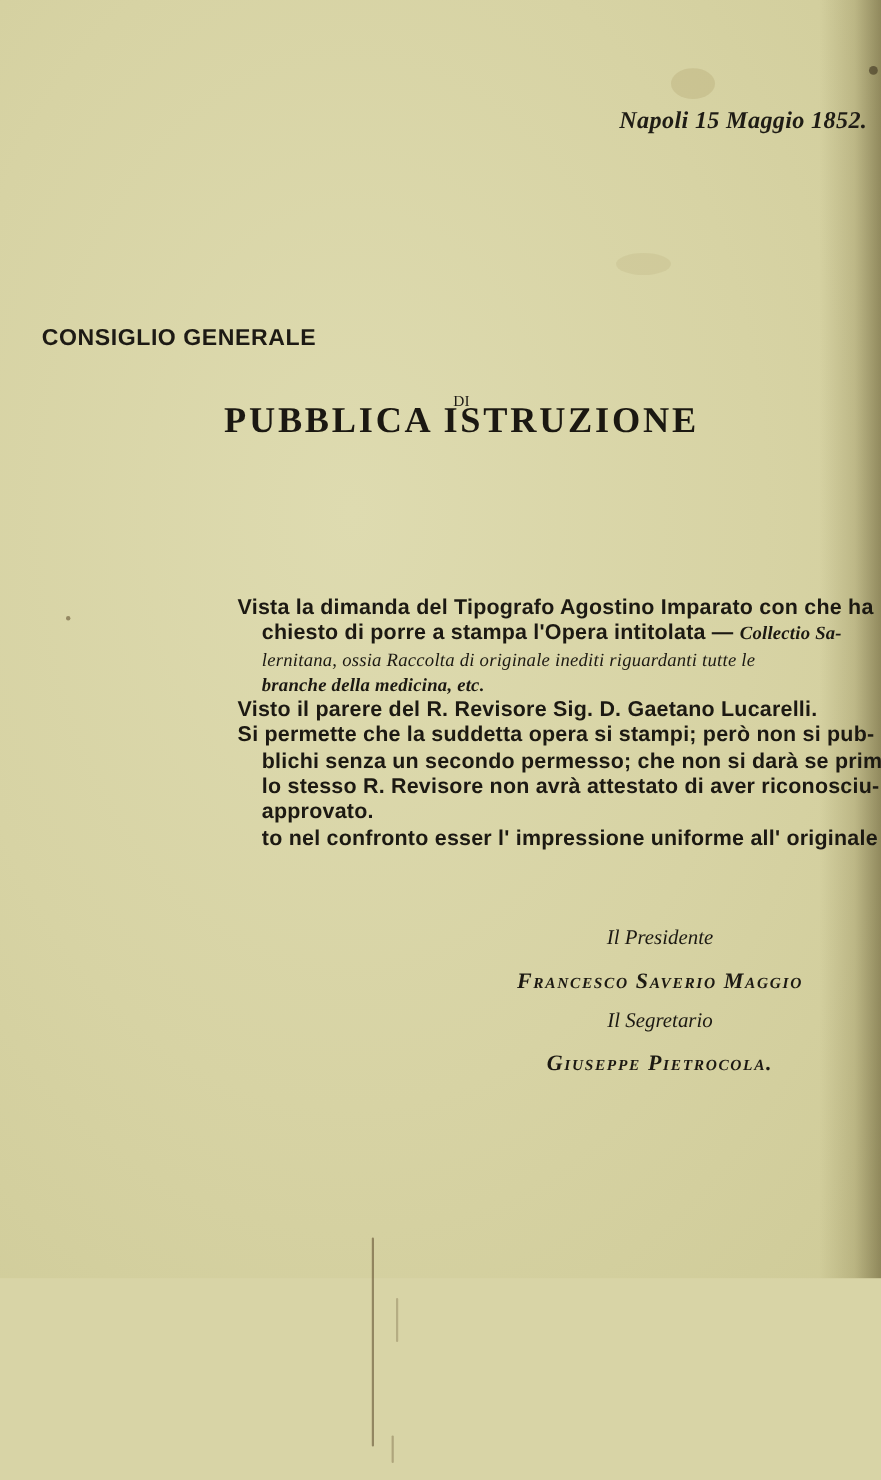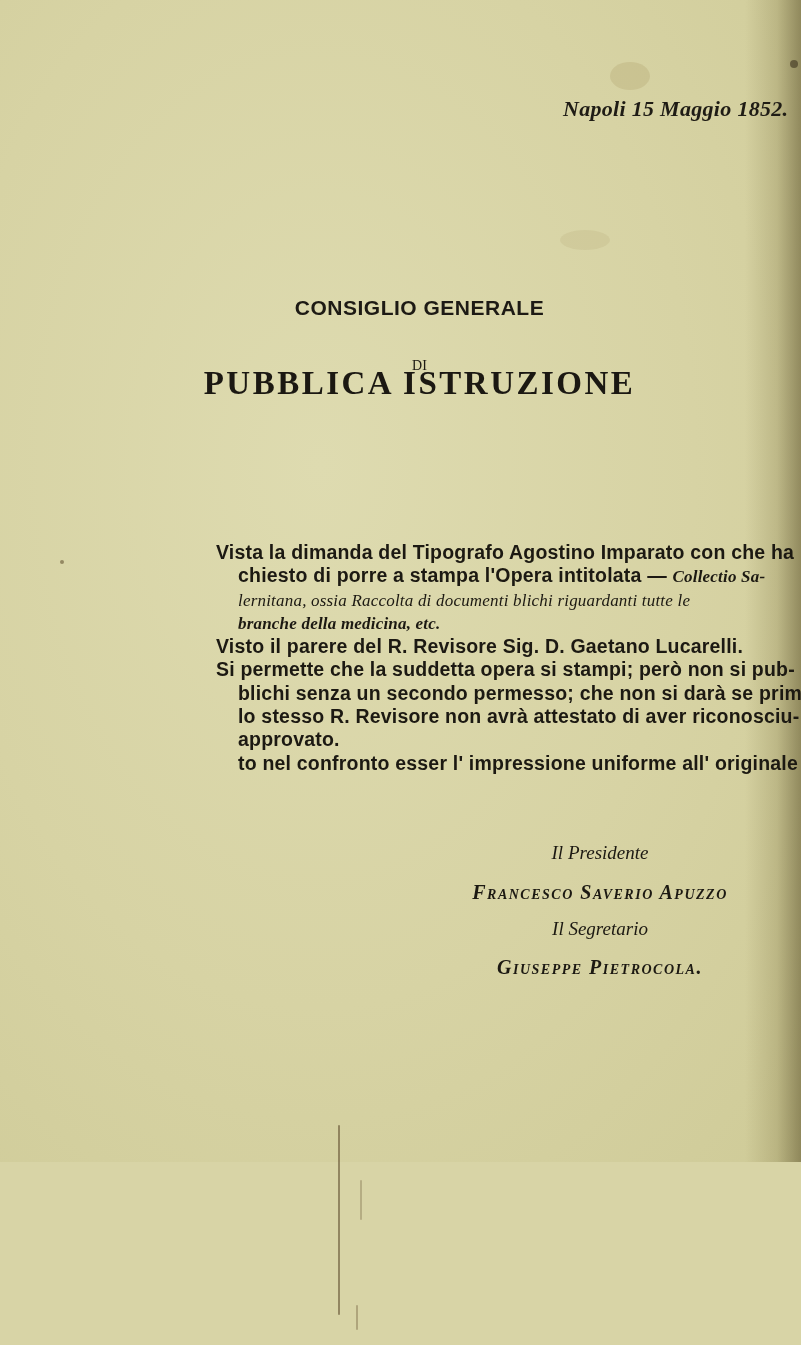--- a/index.html
+++ b/index.html
@@ -44,21 +44,20 @@
       letter-spacing: 0.3px;
       font-weight: bold;
       color: #1f1c15;
       white-space: nowrap;
     }
     .header1 {
       position: absolute;
       top: 296px;
       left: 0;
       width: 801px;
-      text-align: center;
       padding-left: 38px;
       box-sizing: border-box;
       font-family: "Liberation Sans", "DejaVu Sans", sans-serif;
       font-weight: bold;
       font-size: 21px;
       letter-spacing: 0.5px;
       color: #1d1a14;
     }
     .header-di {
       position: absolute;
@@ -149,27 +148,27 @@
 
   <div class="dateline">Napoli 15 Maggio 1852.</div>
 
   <div class="header1">CONSIGLIO GENERALE</div>
   <div class="header-di">DI</div>
   <div class="header2">PUBBLICA ISTRUZIONE</div>
 
   <div class="body-text">
     <span class="line bold">Vista la dimanda del Tipografo Agostino Imparato con che ha</span>
     <span class="line indent bold"><span>chiesto di porre a stampa l'Opera intitolata — </span><span class="ital">Collectio Sa-</span></span>
-    <span class="line indent ital">lernitana, ossia Raccolta di documenti blichi riguardanti tutte le</span>
+    <span class="line indent ital">lernitana, ossia Raccolta di originale inediti riguardanti tutte le</span>
     <span class="line indent ital bold">branche della medicina, etc.</span>
     <span class="line bold">Visto il parere del R. Revisore Sig. D. Gaetano Lucarelli.</span>
     <span class="line bold">Si permette che la suddetta opera si stampi; però non si pub-</span>
     <span class="line indent bold">blichi senza un secondo permesso; che non si darà se prima</span>
     <span class="line indent bold">lo stesso R. Revisore non avrà attestato di aver riconosciu-</span>
     <span class="line indent bold">approvato.</span>
     <span class="line indent bold">to nel confronto esser l' impressione uniforme all' originale</span>
   </div>
 
   <div class="sig role" style="top:842px;text-align:center;">Il Presidente</div>
-  <div class="sig name" style="top:881px;">Francesco Saverio Apuzzo</div>
+  <div class="sig name" style="top:881px;">Francesco Saverio Maggio</div>
   <div class="sig role" style="top:918px;">Il Segretario</div>
   <div class="sig name" style="top:956px;">Giuseppe Pietrocola.</div>
 </div>
 
 </body></html>

